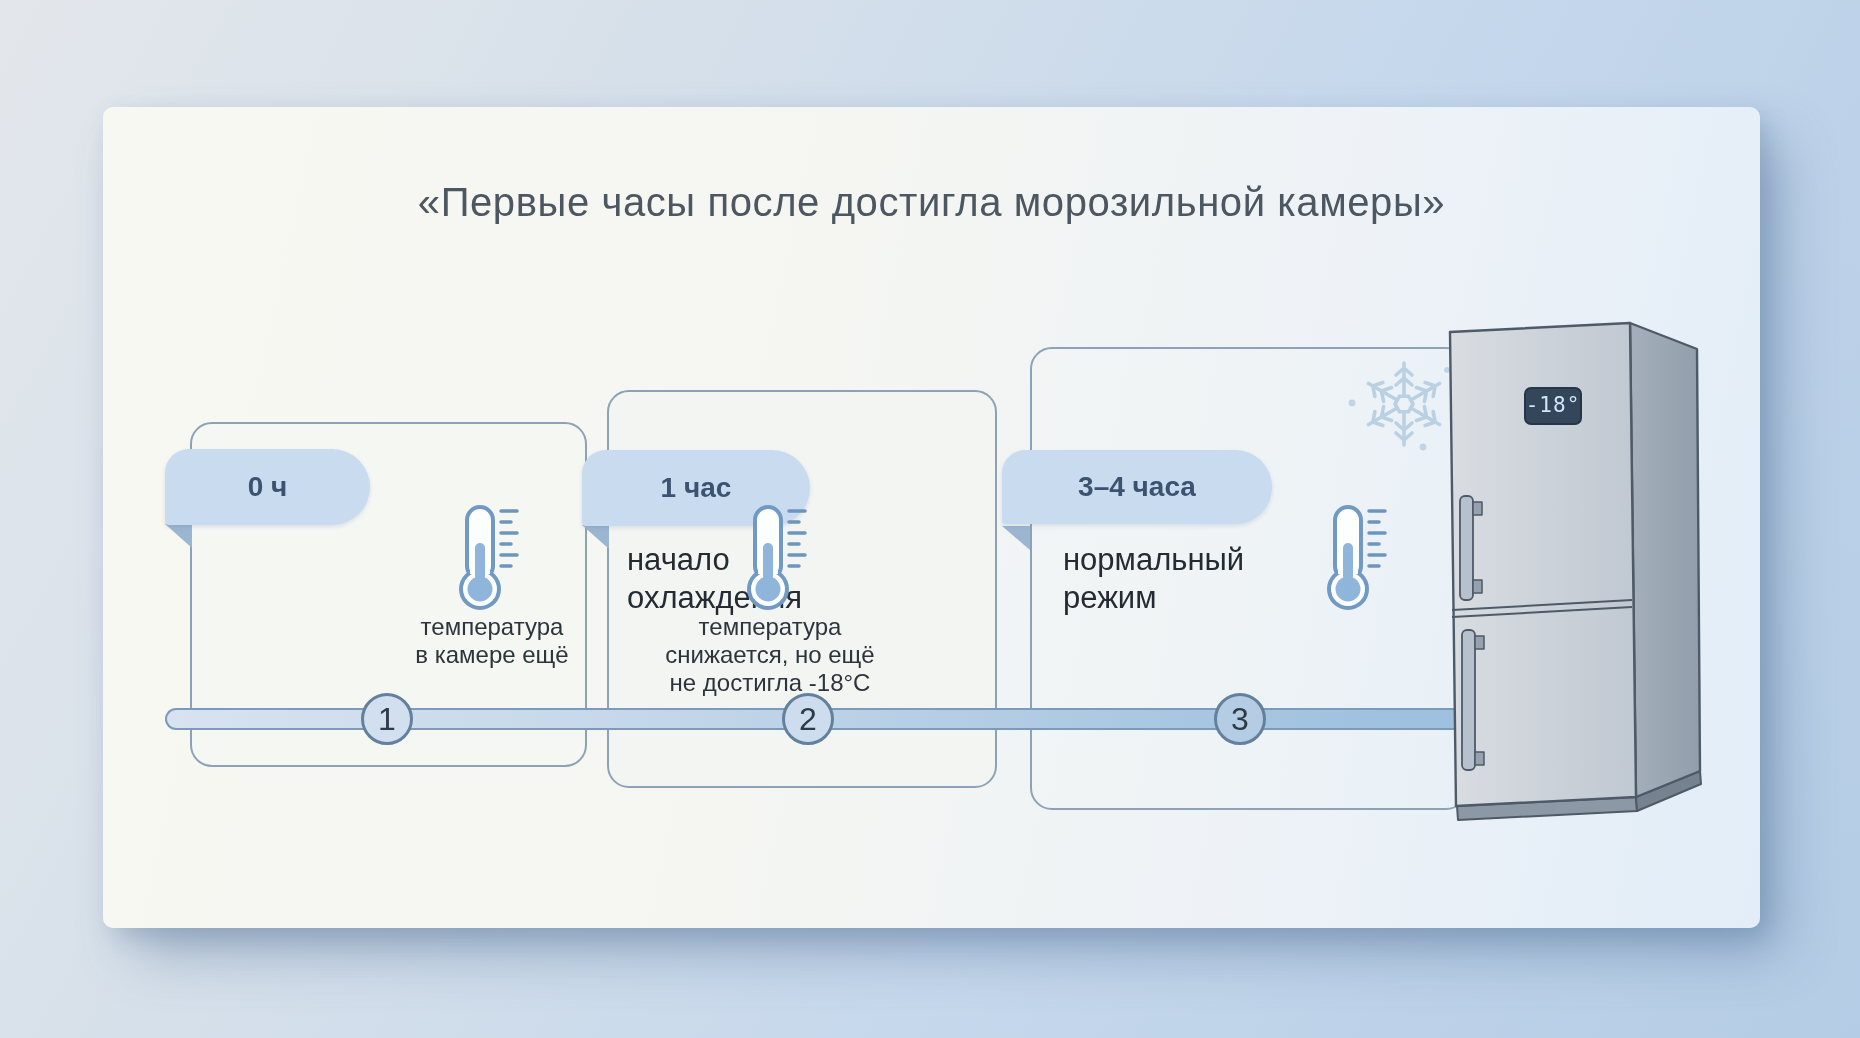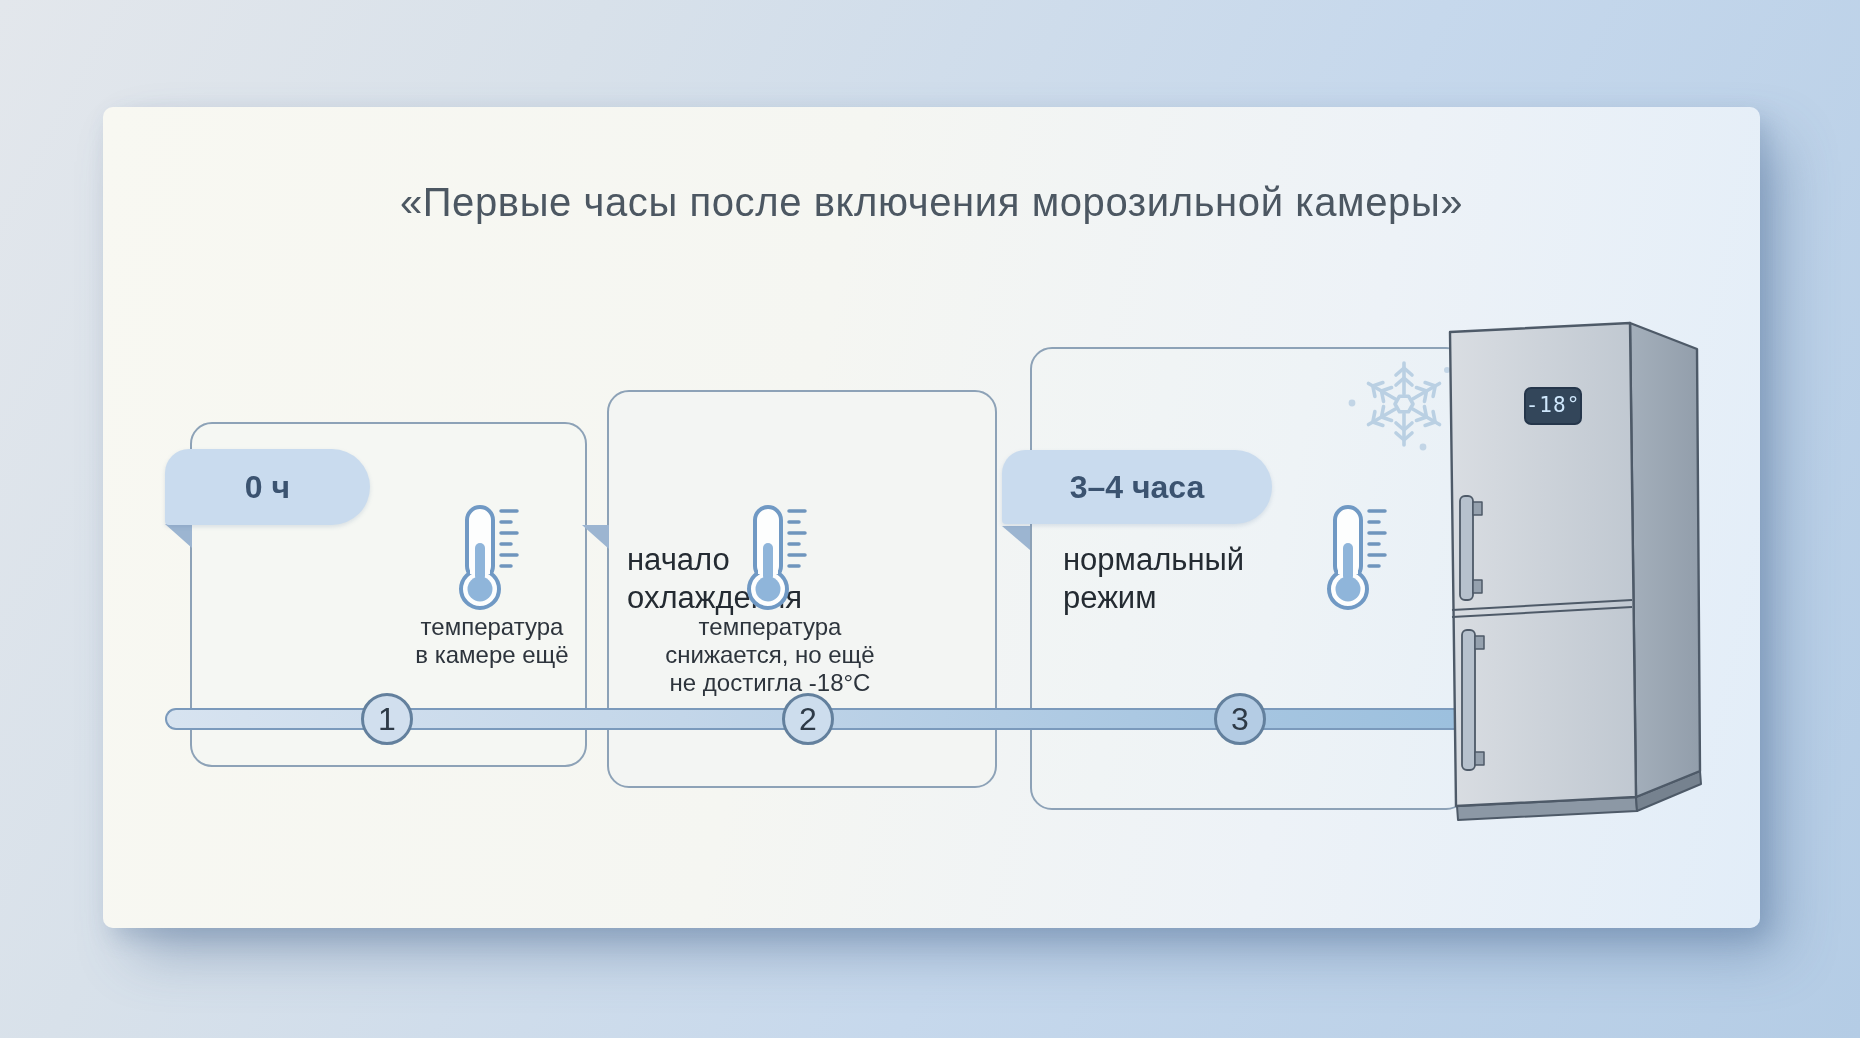--- a/index.html
+++ b/index.html
@@ -20,21 +20,21 @@
   }
   .card{
     border:2px solid #8da2b7;border-radius:22px;box-sizing:border-box;
   }
   .card1{left:190px;top:422px;width:397px;height:345px;background:#f5f7f3;z-index:3;}
   .card2{left:607px;top:390px;width:390px;height:398px;background:#f3f5f3;z-index:4;}
   .card3{left:1030px;top:347px;width:438px;height:463px;background:linear-gradient(100deg,#f2f5f4 0%,#eef3f6 55%,#e8f0f7 100%);z-index:5;}
   .pill{
     background:#c9dbee;border-radius:24px 38px 38px 4px;z-index:8;
     display:flex;align-items:center;justify-content:center;
-    font-size:32px;font-weight:bold;color:#3b5370;
+    font-size:28px;font-weight:bold;color:#3b5370;
     box-shadow:0 2px 4px rgba(90,120,160,.18);
   }
   .pill1{left:165px;top:449px;width:205px;height:76px;}
   .pill2{left:582px;top:450px;width:228px;height:76px;}
   .pill3{left:1002px;top:450px;width:270px;height:74px;}
   .fold{background:#9cb5d1;z-index:7;clip-path:polygon(0 0,100% 0,100% 100%);}
   .fold1{left:165px;top:524px;width:27px;height:24px;}
   .fold2{left:582px;top:525px;width:27px;height:24px;}
   .fold3{left:1002px;top:526px;width:28px;height:24px;}
   .heading{font-size:31px;line-height:38px;color:#242b32;z-index:9;}
@@ -70,31 +70,34 @@
     font-family:"DejaVu Sans Mono",monospace;font-size:21px;letter-spacing:1px;
   }
 </style>
 </head>
 <body>
 
 <div id="stage">
 
   <div class="abs panel"></div>
 
-  <div class="abs title">«Первые часы после включения морозильной камеры»</div>
+  <div class="abs title">«Первые часы после достигла морозильной камеры»</div>
 
   <div class="abs card card1"></div>
   <div class="abs card card2"></div>
   <div class="abs card card3"></div>
 
   <div class="abs fold fold1"></div>
   <div class="abs fold fold2"></div>
   <div class="abs fold fold3"></div>
   <div class="abs pill pill1">
     <span>0 ч</span>
+  </div>
+  <div class="abs pill pill2">
+    <span>1 час</span>
   </div>
   <div class="abs pill pill3">
     <span>3–4 часа</span>
   </div>
 
   <div class="abs heading h2">
     <div>начало</div>
     <div>охлаждения</div>
   </div>
   <div class="abs heading h3">

